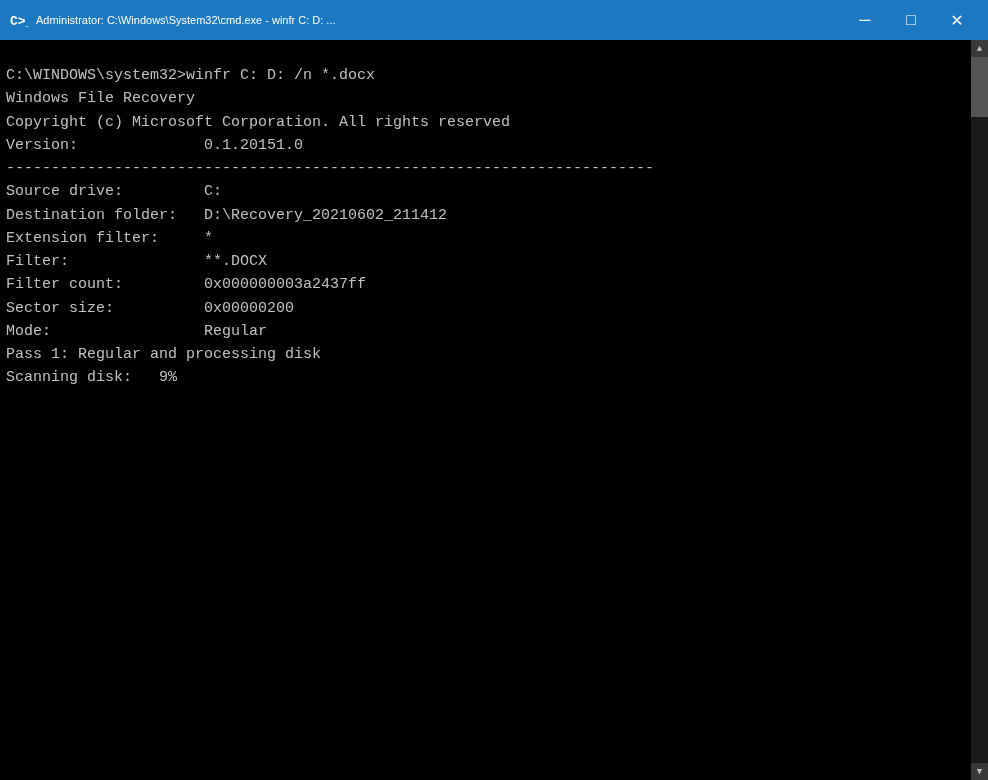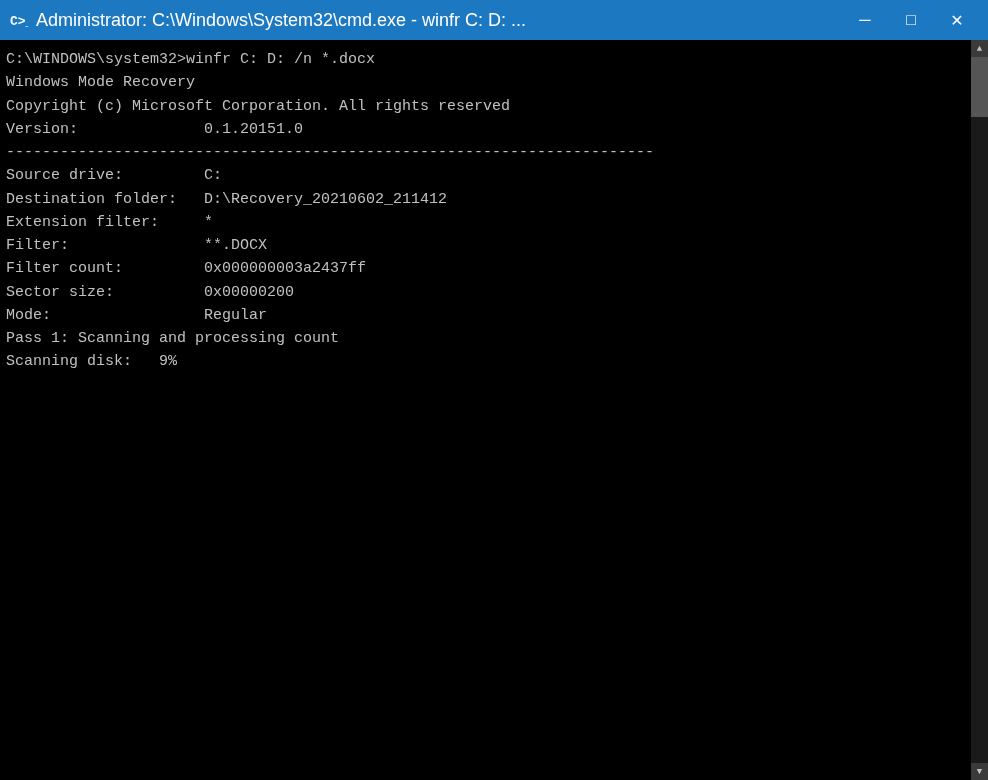--- a/index.html
+++ b/index.html
@@ -35,21 +35,21 @@
     .title-bar-icon {
       width: 20px;
       height: 20px;
       margin-right: 8px;
       flex-shrink: 0;
     }
 
     .title-bar-text {
       color: #fff;
       font-family: 'Segoe UI', sans-serif;
-      font-size: 18px;
+      font-size: 11px;
       flex: 1;
       white-space: nowrap;
       overflow: hidden;
       text-overflow: ellipsis;
     }
 
     .title-bar-controls {
       display: flex;
       align-items: center;
       gap: 0;
@@ -71,21 +71,21 @@
 
     .console-area {
       flex: 1;
       display: flex;
       background: #000;
       overflow: hidden;
     }
 
     .console-content {
       flex: 1;
-      padding: 8px 6px;
+      padding: 24px 6px;
       color: #c0c0c0;
       font-size: 15px;
       line-height: 1.55;
       overflow: hidden;
     }
 
     .scrollbar {
       width: 17px;
       background: #1a1a1a;
       display: flex;
@@ -144,36 +144,36 @@
       <button class="title-bar-btn">□</button>
       <button class="title-bar-btn close">✕</button>
     </div>
   </div>
 
   <div class="console-area">
     <div class="console-content">
 
     <div class="line">C:\WINDOWS\system32&gt;winfr C: D: /n *.docx</div>
         <div class="line"></div>
-        <div class="line">Windows Mode Recovery</div>
+        <div class="line">Windows File Recovery</div>
         <div class="line">Copyright (c) Microsoft Corporation. All rights reserved</div>
         <div class="line">Version:              0.1.20151.0</div>
         <div class="line">------------------------------------------------------------------------</div>
         <div class="line"></div>
         <div class="line">Source drive:         C:</div>
         <div class="line">Destination folder:   D:\Recovery_20210602_211412</div>
         <div class="line">Extension filter:     *</div>
         <div class="line">Filter:               **.DOCX</div>
         <div class="line"></div>
         <div class="line">Filter count:         0x000000003a2437ff</div>
         <div class="line">Sector size:          0x00000200</div>
         <div class="line">Mode:                 Regular</div>
         <div class="line"></div>
         <div class="line"></div>
-        <div class="line">Pass 1: Scanning and processing count</div>
+        <div class="line">Pass 1: Regular and processing disk</div>
         <div class="line">Scanning disk:   9%</div>
       </div>
     <div class="scrollbar">
       <div class="scrollbar-arrow">▲</div>
       <div class="scrollbar-track">
         <div class="scrollbar-thumb"></div>
       </div>
       <div class="scrollbar-arrow">▼</div>
     </div>
   </div>

